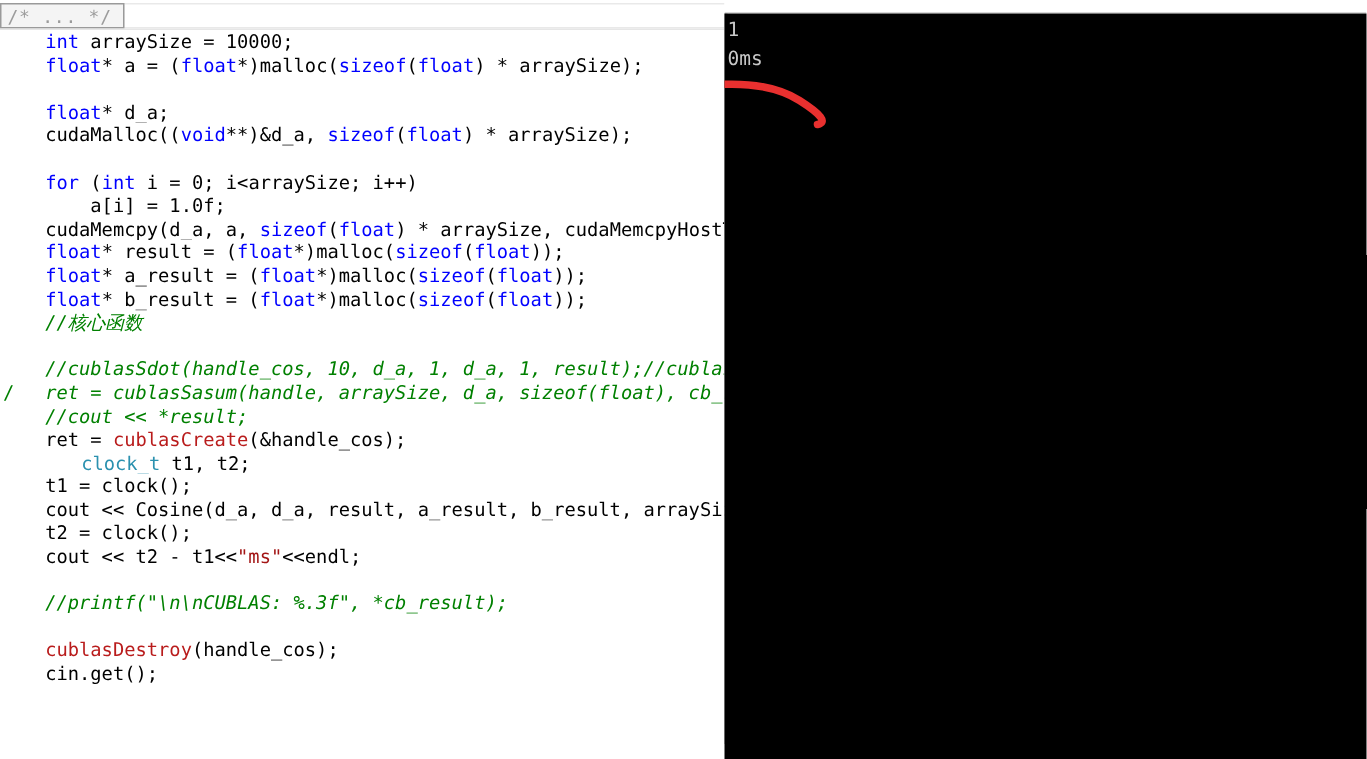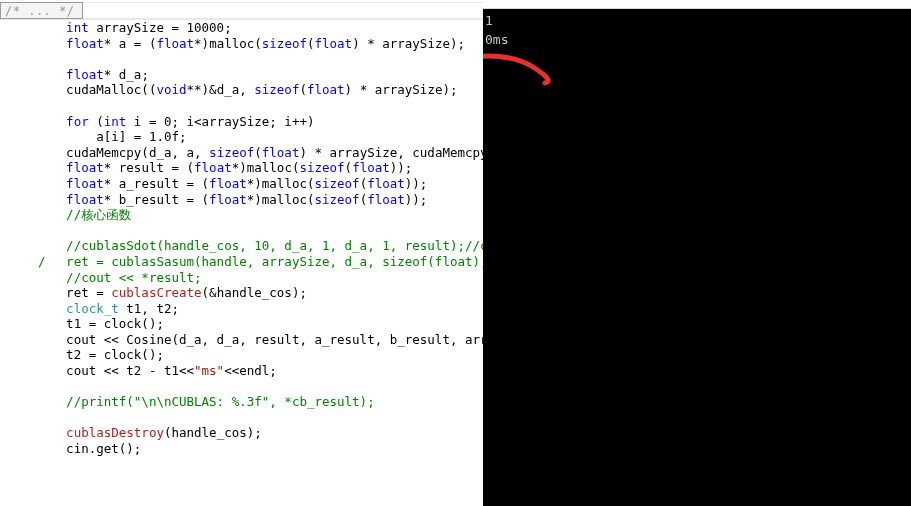--- a/index.html
+++ b/index.html
@@ -82,34 +82,33 @@
 
   
   #code {
     position: absolute;
     left: 0; top: 20px;
     width: 483px;
     font-size: 12.5px;
     line-height: 15.6px;
     white-space: pre;
     color: #000000;
-    padding-left: 36px;
   }
   .ln {
     height: 15.6px;
     white-space: pre;
     overflow: hidden;
     position: relative;
   }
 
   
   .kw   { color: #0000ff; }  
-  .typ  { color: #2b91af; }  
+  .typ  { color: #2b91af; margin-left: 24px; }  
   .fn   { color: #b91c1c; }  
-  .cm   { color: #008000; }  
+  .cm   { color: #008000; font-style: italic; }  
   .str  { color: #a31515; }  
   .pl   { color: #000000; }  
 
   
   .margin-slash {
     position: absolute;
     left: 2px;
     color: #008000;
   }
 

